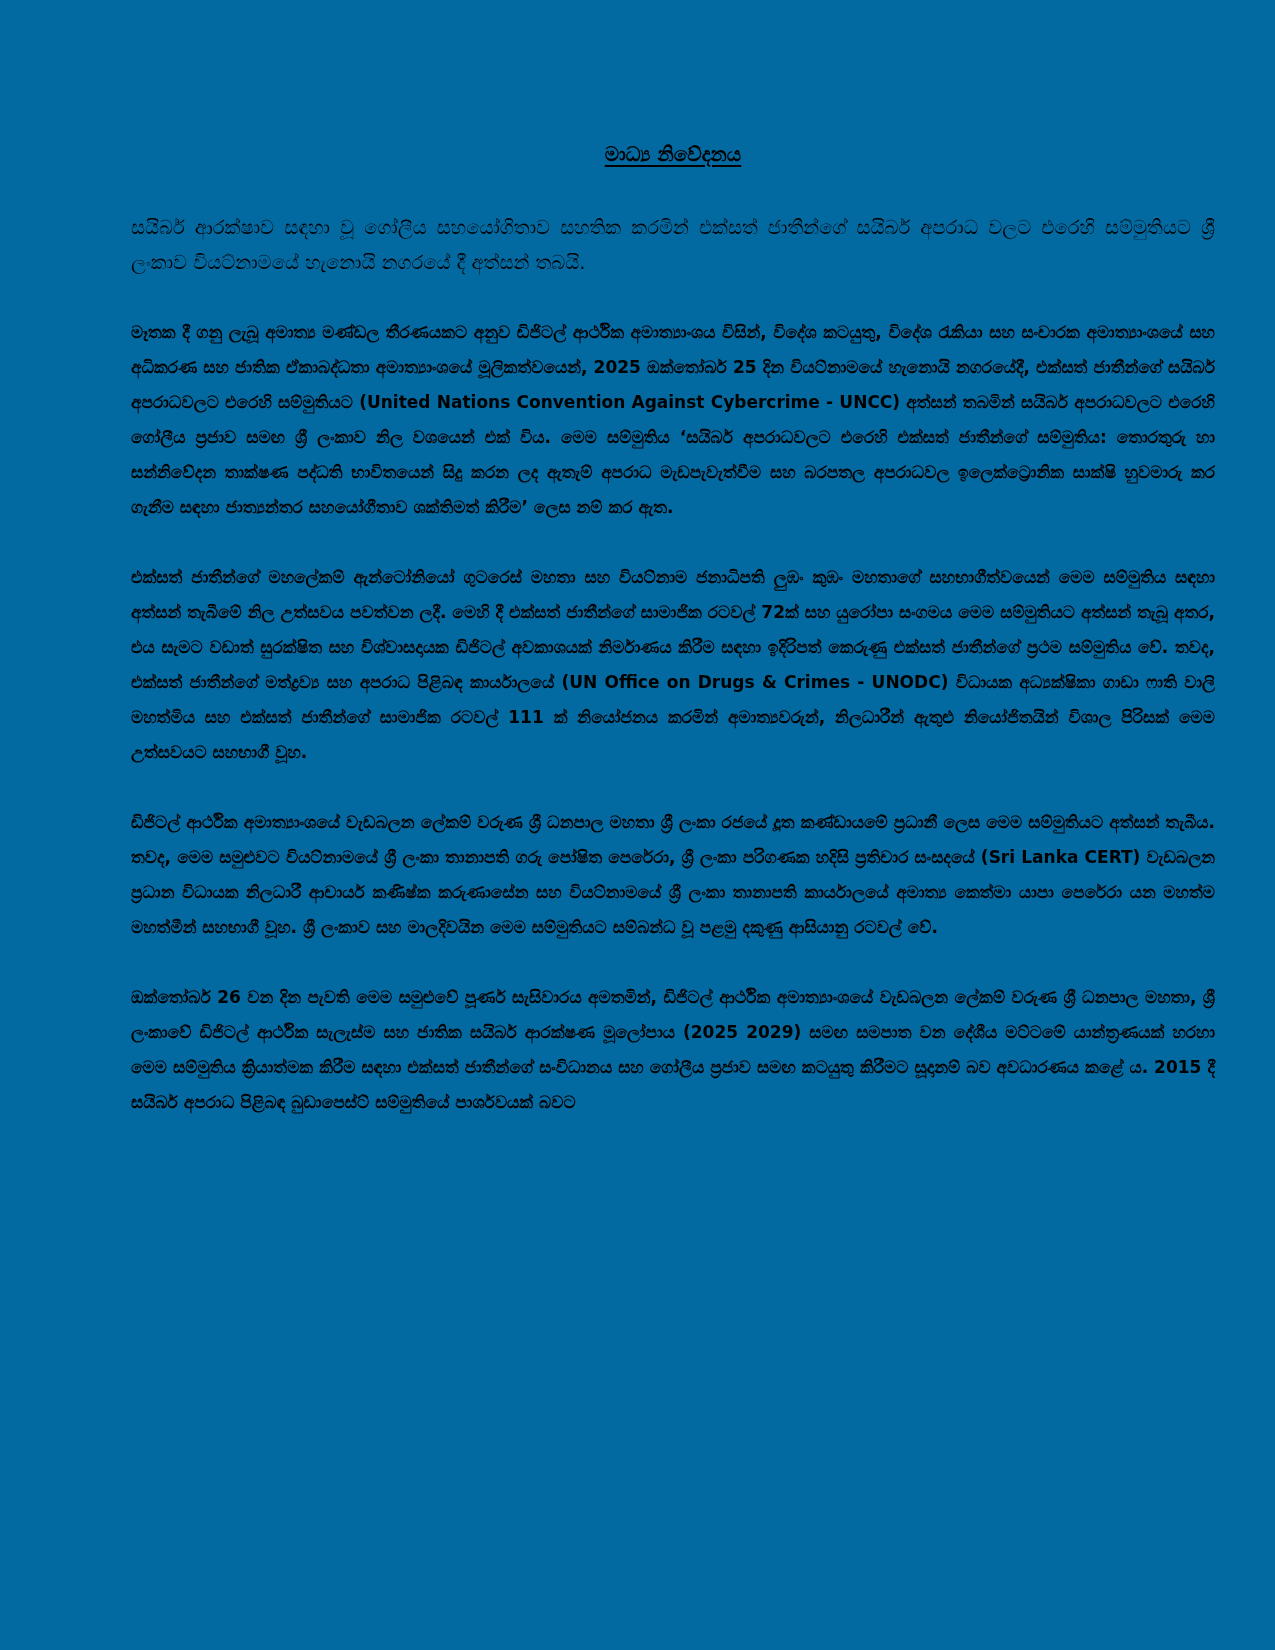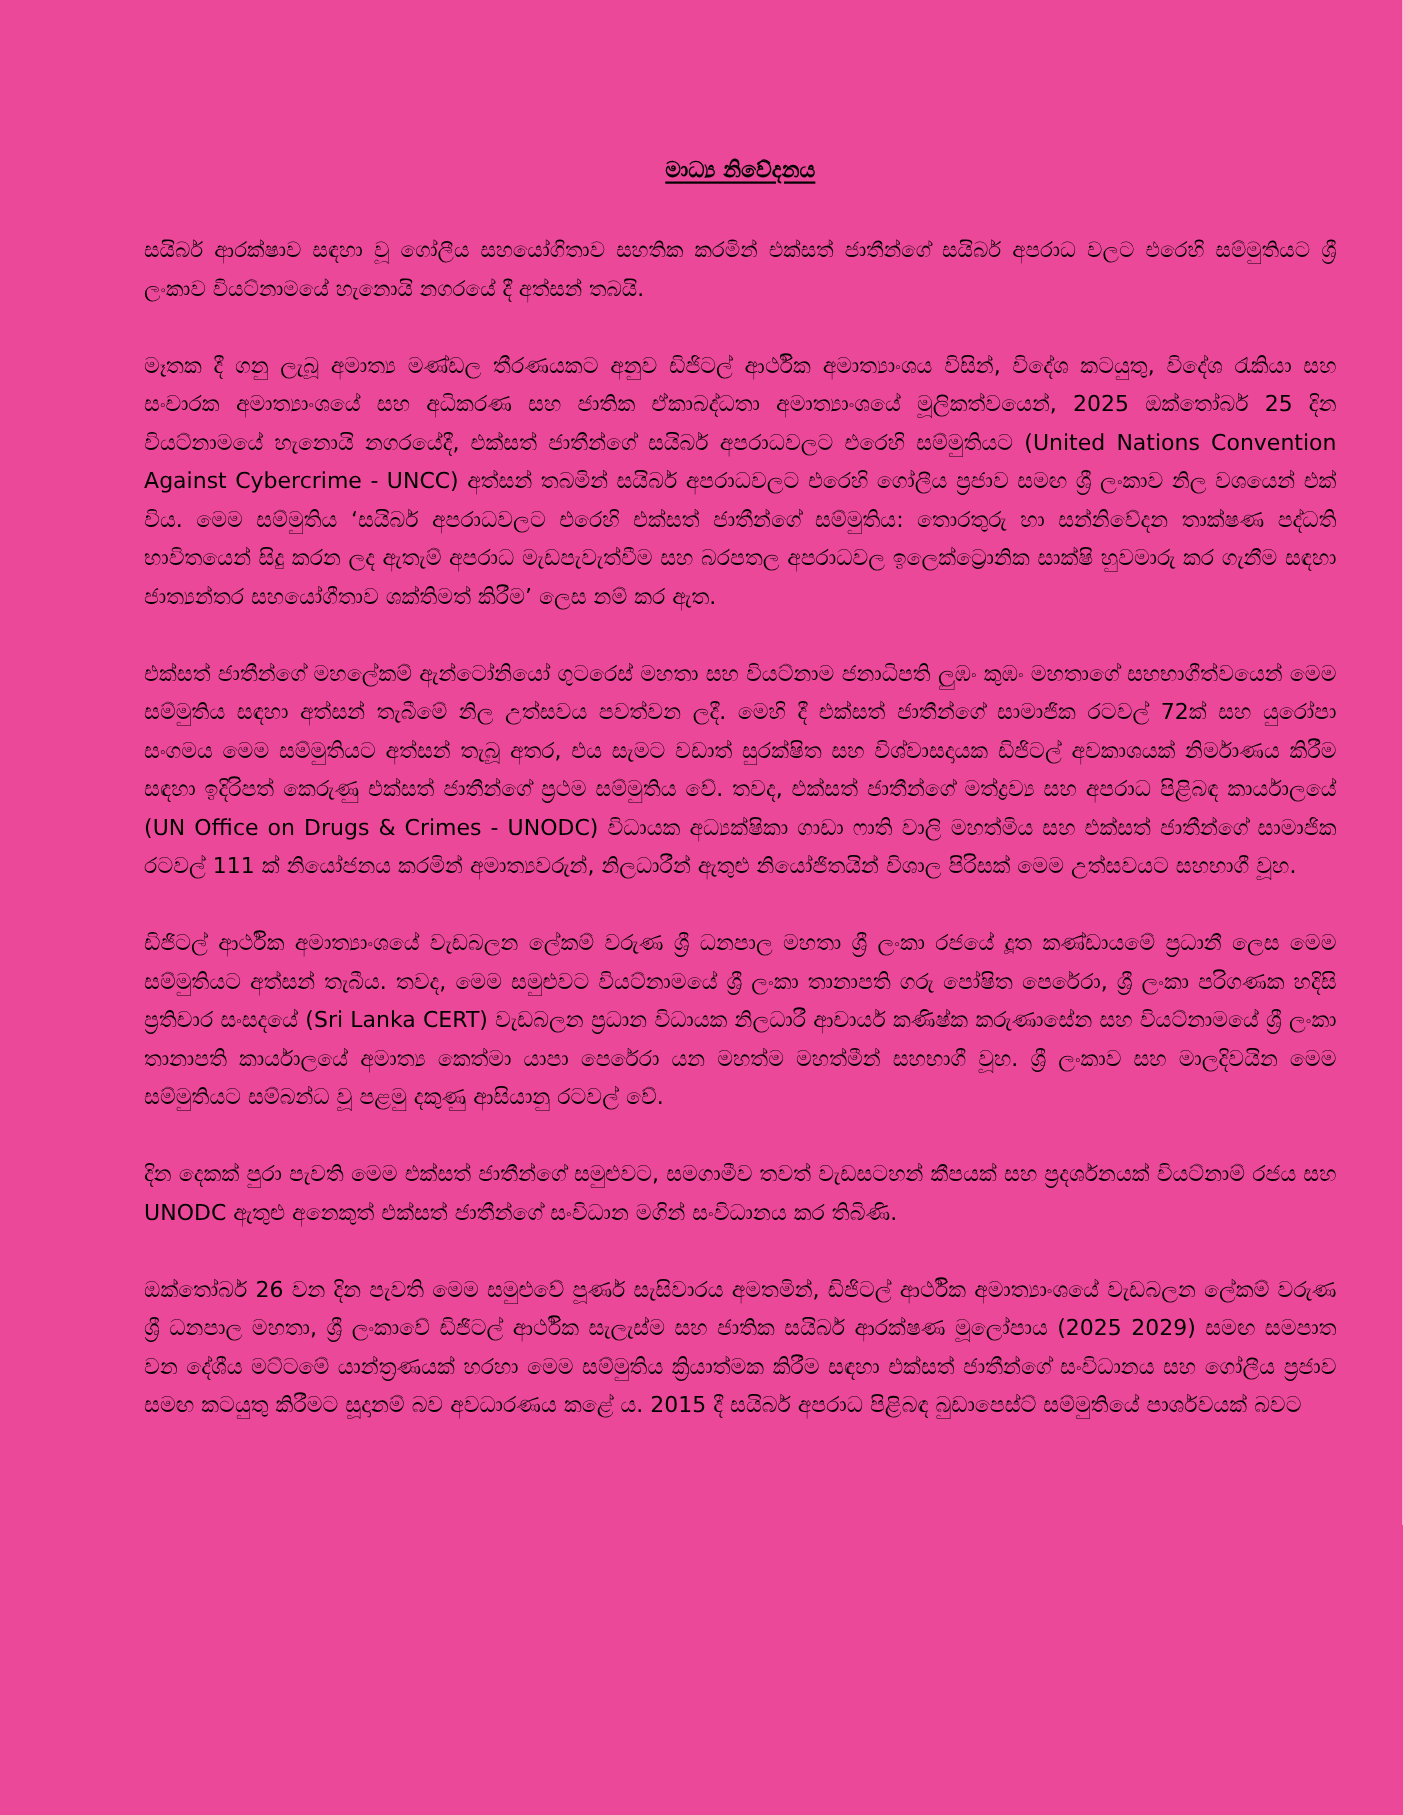--- a/index.html
+++ b/index.html
@@ -15,21 +15,21 @@
     overflow: hidden;
     font-family: "DejaVu Sans", sans-serif;
     color: #000000;
   }
 
   .page {
     position: absolute;
     top: 0; left: 0;
     width: 1275px;
     height: 1650px;
-    background: #ec4899;
+    background: #0369a1;
     padding: 140px 60px 0 131px;
   }
 
   .doc-title {
     text-align: center;
     font-size: 20px;
     font-weight: bold;
     line-height: 28px;
     margin-bottom: 42px;
   }
@@ -41,39 +41,38 @@
 
   .headline {
     font-size: 19.5px;
     font-weight: normal;
     line-height: 35px;
     text-align: justify;
     margin-bottom: 35px;
   }
 
   .para {
-    font-size: 20px;
-    font-weight: normal;
+    font-size: 17px;
+    font-weight: bold;
     line-height: 35px;
     text-align: justify;
     margin-bottom: 35px;
   }
 </style>
 </head>
 <body>
 
 <div class="page">
 
   <h1 class="doc-title"><span class="underline">මාධ්‍ය නිවේදනය</span></h1>
 
   <p class="headline">සයිබර් ආරක්ෂාව සඳහා  වූ ගෝලීය සහයෝගිතාව සහතික කරමින් එක්සත් ජාතීන්ගේ සයිබර් අපරාධ වලට එරෙහි සම්මුතියට ශ්‍රී ලංකාව වියට්නාමයේ හැනොයි නගරයේ දී අත්සන් තබයි.</p>
 
   <p class="para">මෑතක දී ගනු ලැබූ අමාත්‍ය මණ්ඩල තීරණයකට අනුව ඩිජිටල් ආර්ථික අමාත්‍යාංශය විසින්, විදේශ කටයුතු, විදේශ රැකියා සහ සංචාරක අමාත්‍යාංශයේ සහ අධිකරණ සහ ජාතික ඒකාබද්ධතා අමාත්‍යාංශයේ මූලිකත්වයෙන්, 2025 ඔක්තෝබර් 25 දින වියට්නාමයේ හැනොයි නගරයේදී, එක්සත් ජාතීන්ගේ සයිබර් අපරාධවලට එරෙහි සම්මුතියට (United Nations Convention Against Cybercrime - UNCC) අත්සන් තබමින් සයිබර් අපරාධවලට එරෙහි ගෝලීය ප්‍රජාව සමඟ ශ්‍රී ලංකාව නිල වශයෙන් එක් විය. මෙම සම්මුතිය ‘සයිබර් අපරාධවලට එරෙහි එක්සත් ජාතීන්ගේ සම්මුතිය: තොරතුරු හා සන්නිවේදන තාක්ෂණ පද්ධති භාවිතයෙන් සිදු කරන ලද ඇතැම් අපරාධ මැඩපැවැත්වීම සහ බරපතල අපරාධවල ඉලෙක්ට්‍රොනික සාක්ෂි හුවමාරු කර ගැනීම සඳහා ජාත්‍යන්තර සහයෝගීතාව ශක්තිමත් කිරීම’ ලෙස නම් කර ඇත.</p>
 
   <p class="para">එක්සත් ජාතීන්ගේ මහලේකම් ඇන්ටෝනියෝ ගුටරෙස් මහතා සහ වියට්නාම ජනාධිපති ලුඹං කුඹං මහතාගේ සහභාගීත්වයෙන් මෙම සම්මුතිය සඳහා අත්සන් තැබීමේ නිල උත්සවය පවත්වන ලදී. මෙහි දී එක්සත් ජාතීන්ගේ සාමාජික රටවල් 72ක් සහ යුරෝපා සංගමය මෙම සම්මුතියට අත්සන් තැබූ අතර, එය සැමට වඩාත් සුරක්ෂිත සහ විශ්වාසදායක ඩිජිටල් අවකාශයක් නිර්මාණය කිරීම සඳහා ඉදිරිපත් කෙරුණු එක්සත් ජාතීන්ගේ ප්‍රථම සම්මුතිය වේ. තවද, එක්සත් ජාතීන්ගේ මත්ද්‍රව්‍ය සහ අපරාධ පිළිබඳ කාර්යාලයේ (UN Office on Drugs &amp; Crimes - UNODC) විධායක අධ්‍යක්ෂිකා ගාඩා ෆාති වාලි මහත්මිය සහ එක්සත් ජාතීන්ගේ සාමාජික රටවල් 111 ක් නියෝජනය කරමින් අමාත්‍යවරුන්, නිලධාරීන් ඇතුළු නියෝජිතයින් විශාල පිරිසක් මෙම උත්සවයට සහභාගී වූහ.</p>
 
   <p class="para">ඩිජිටල් ආර්ථික අමාත්‍යාංශයේ වැඩබලන ලේකම් වරුණ ශ්‍රී ධනපාල මහතා ශ්‍රී ලංකා රජයේ දූත කණ්ඩායමේ ප්‍රධානී ලෙස මෙම සම්මුතියට අත්සන් තැබීය. තවද, මෙම සමුළුවට වියට්නාමයේ ශ්‍රී ලංකා තානාපති ගරු පෝෂිත පෙරේරා, ශ්‍රී ලංකා පරිගණක හදිසි ප්‍රතිචාර සංසදයේ (Sri Lanka CERT) වැඩබලන ප්‍රධාන විධායක නිලධාරී ආචාර්ය කණිෂ්ක කරුණාසේන සහ වියට්නාමයේ ශ්‍රී ලංකා තානාපති කාර්යාලයේ අමාත්‍ය කෙත්මා යාපා පෙරේරා යන මහත්ම මහත්මීන් සහභාගී වූහ. ශ්‍රී ලංකාව සහ මාලදිවයින මෙම සම්මුතියට සම්බන්ධ වූ පළමු දකුණු ආසියානු රටවල් වේ.</p>
 
-  <p class="para">දින දෙකක් පුරා පැවති මෙම එක්සත් ජාතීන්ගේ සමුළුවට, සමගාමීව තවත් වැඩසටහන් කීපයක් සහ ප්‍රදර්ශනයක් වියට්නාම් රජය සහ UNODC ඇතුළු අනෙකුත් එක්සත් ජාතීන්ගේ සංවිධාන මගින් සංවිධානය කර තිබිණි.</p>
 
   <p class="para">ඔක්තෝබර් 26 වන දින පැවති මෙම සමුළුවේ පූර්ණ සැසිවාරය අමතමින්, ඩිජිටල් ආර්ථික අමාත්‍යාංශයේ වැඩබලන ලේකම් වරුණ ශ්‍රී ධනපාල මහතා, ශ්‍රී ලංකාවේ ඩිජිටල් ආර්ථික සැලැස්ම සහ ජාතික සයිබර් ආරක්ෂණ මූලෝපාය (2025 2029) සමඟ සමපාත වන දේශීය මට්ටමේ යාන්ත්‍රණයක් හරහා මෙම සම්මුතිය ක්‍රියාත්මක කිරීම සඳහා එක්සත් ජාතීන්ගේ සංවිධානය සහ ගෝලීය ප්‍රජාව සමඟ කටයුතු කිරීමට සූදානම් බව අවධාරණය කළේ ය. 2015 දී සයිබර් අපරාධ පිළිබඳ බුඩාපෙස්ට් සම්මුතියේ පාර්ශවයක් බවට</p>
 
 </div>
 
 </body></html>

